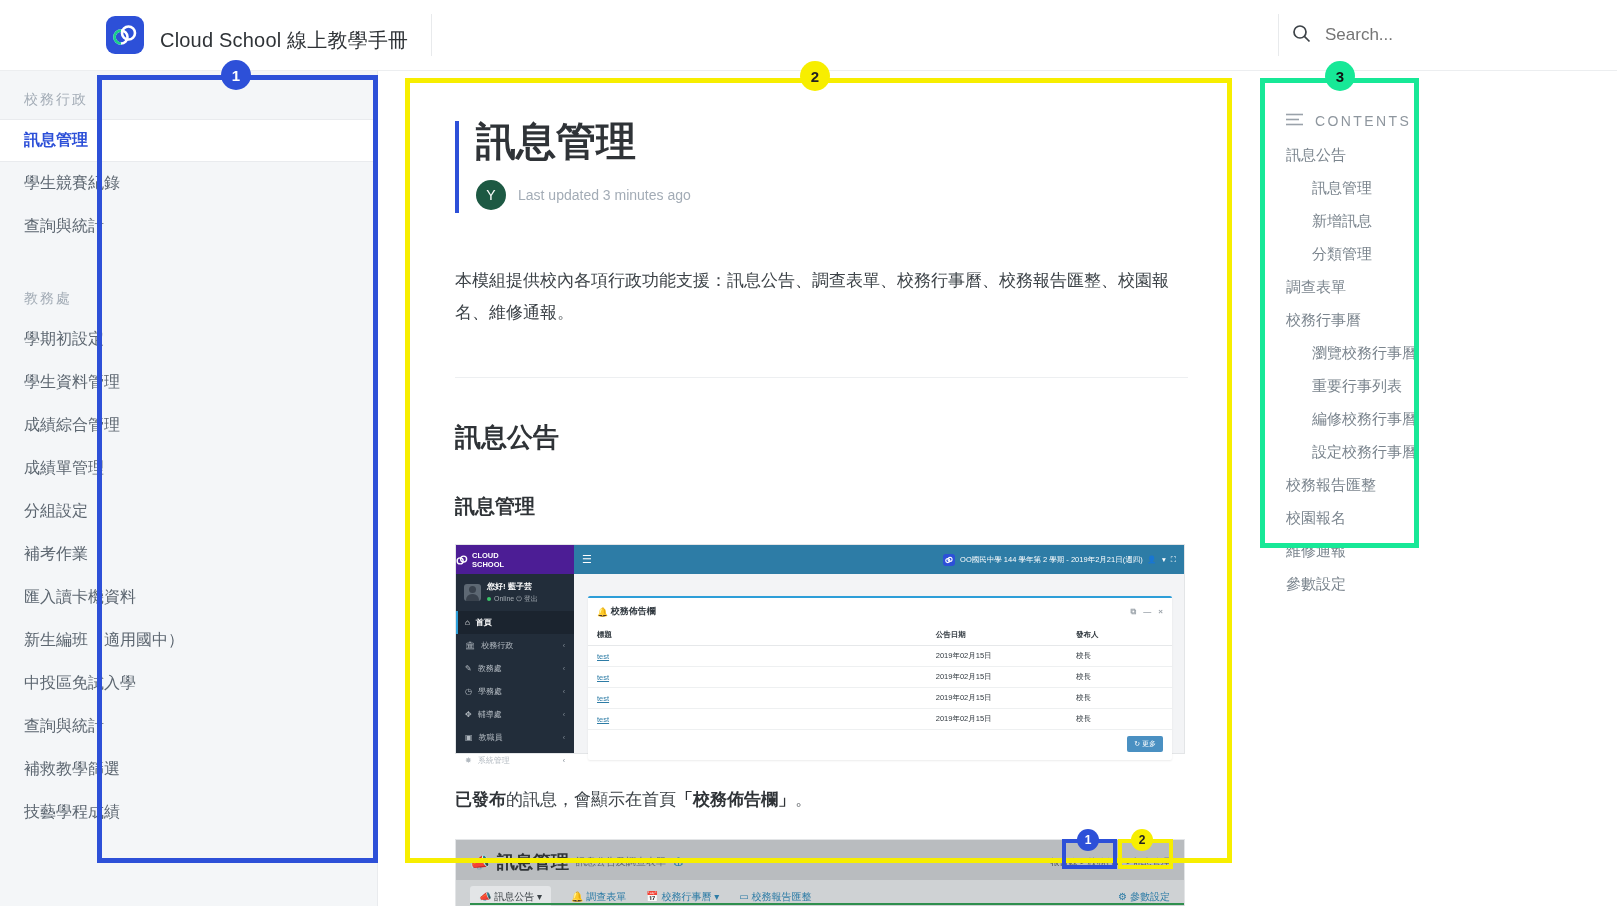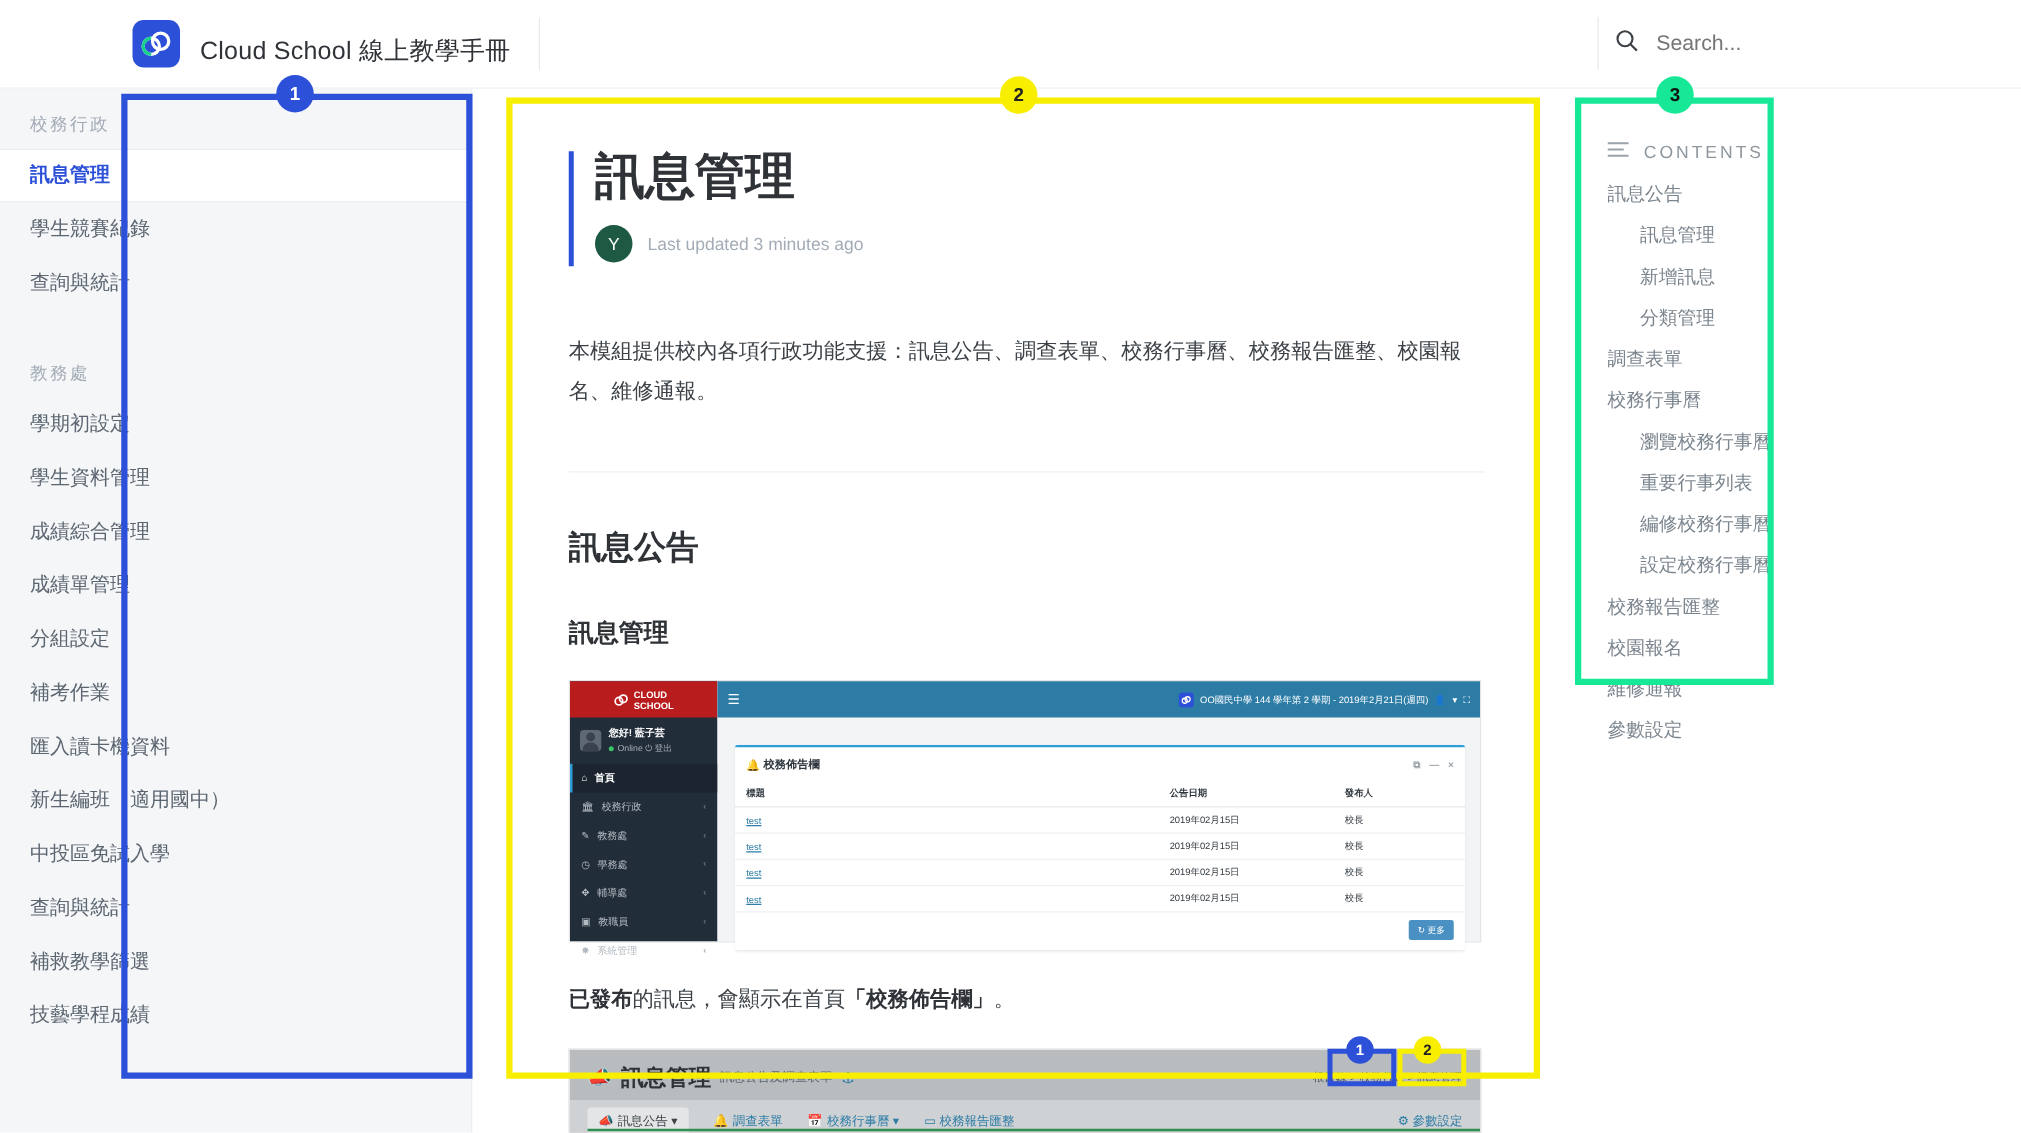--- a/index.html
+++ b/index.html
@@ -83,22 +83,22 @@
   hr.rule { border: 0; border-top: 1px solid #edeff1; margin: 48px 0 0 0; }
   h2.sect { font-size: 26px; font-weight: 600; color: #2f3337; margin-top: 42px; }
   h3.sub  { font-size: 20px; font-weight: 600; color: #2f3337; margin-top: 38px; }
   p.body  { font-size: 17px; color: #3c4247; margin-top: 34px; }
   p.body b { font-weight: 700; color: #2f3337; }
   
   .shot { margin-top: 24px; width: 730px; border: 1px solid #e3e5e7; }
   #shot1 { height: 210px; display: flex; font-size: 8px; }
   #s1-side { width: 118px; background: #222d3a; color: #c7ccd1; flex: none; }
   #s1-side-logo {
-    height: 29px; background: #b91c1c; display: flex; align-items: center;
-    justify-content: center; gap: 4px; color: #fff; font-weight: 700; font-size: 7.5px;
+    height: 29px; background: #4c1d95; display: flex; align-items: center;
+    gap: 4px; color: #fff; font-weight: 700; font-size: 7.5px;
   }
   #s1-user { display: flex; align-items: center; padding: 7px 8px; gap: 6px; }
   #s1-avatar {
     width: 17px; height: 17px; border-radius: 3px; background: #5d6873; flex:none;
     position: relative; overflow: hidden;
   }
   #s1-avatar::before{content:"";position:absolute;left:5px;top:2px;width:7px;height:7px;border-radius:50%;background:#39424d;}
   #s1-avatar::after{content:"";position:absolute;left:2px;top:10px;width:13px;height:9px;border-radius:6px 6px 0 0;background:#39424d;}
   #s1-user-name { color:#fff; font-weight:700; font-size:8px; }
   #s1-user-sub { font-size: 7px; color: #a5acb3; margin-top: 2px; }

